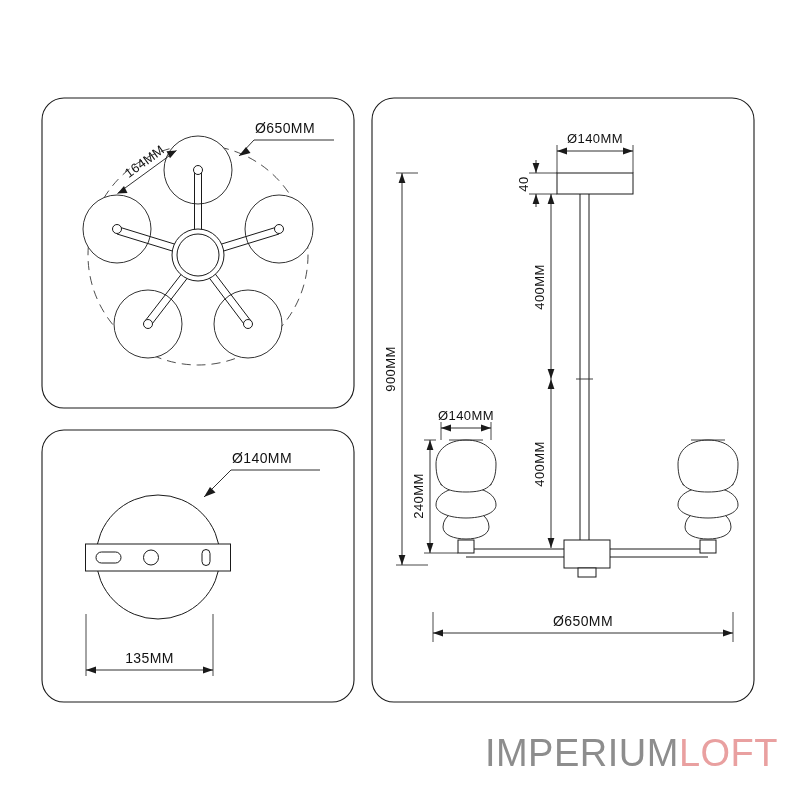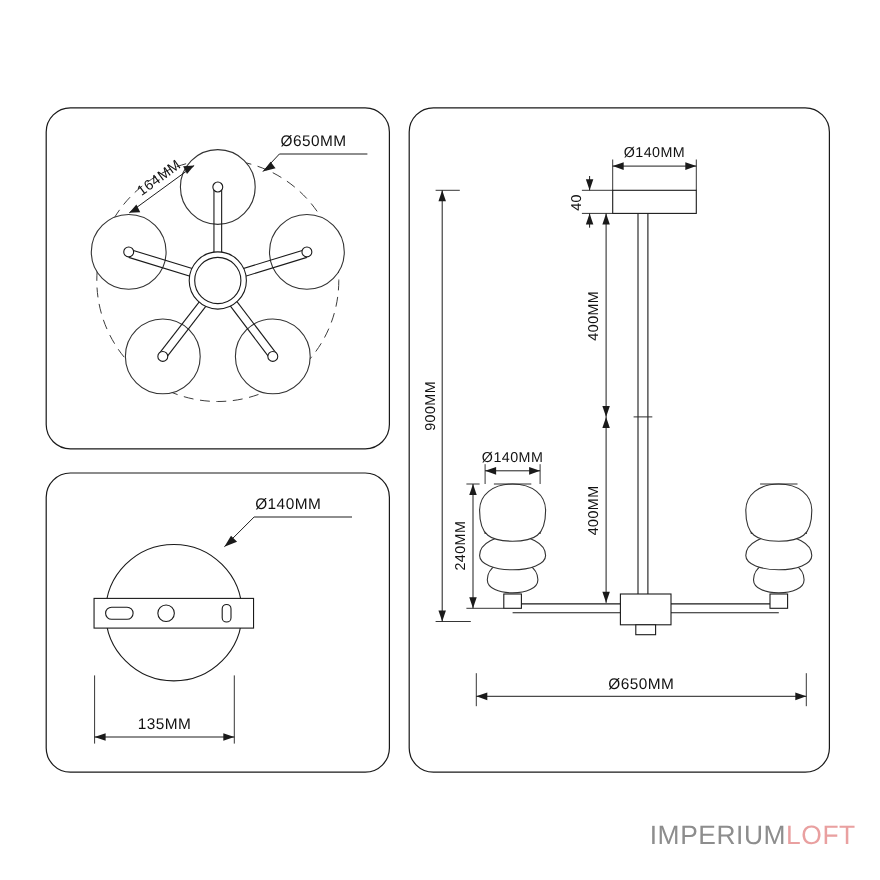--- a/index.html
+++ b/index.html
@@ -23,21 +23,21 @@
   .ext{stroke:#1a1a1a;stroke-width:0.8;fill:none;}
   .dimtxt{
     font-family:"Liberation Sans", sans-serif;
     font-size:13px;fill:#111111;letter-spacing:0.4px;
   }
   .dimtxt.big{font-size:14px;}
   .logo{
     position:absolute;
     right:22px;bottom:28px;
     font-family:"Liberation Sans", sans-serif;
-    font-size:24px;
+    font-size:38px;
     letter-spacing:0.5px;
     white-space:nowrap;
     line-height:1;
   }
   .logo .a{color:#8d8d8d;}
   .logo .b{color:#e9a0a0;}
 </style>
 </head>
 <body>
 

